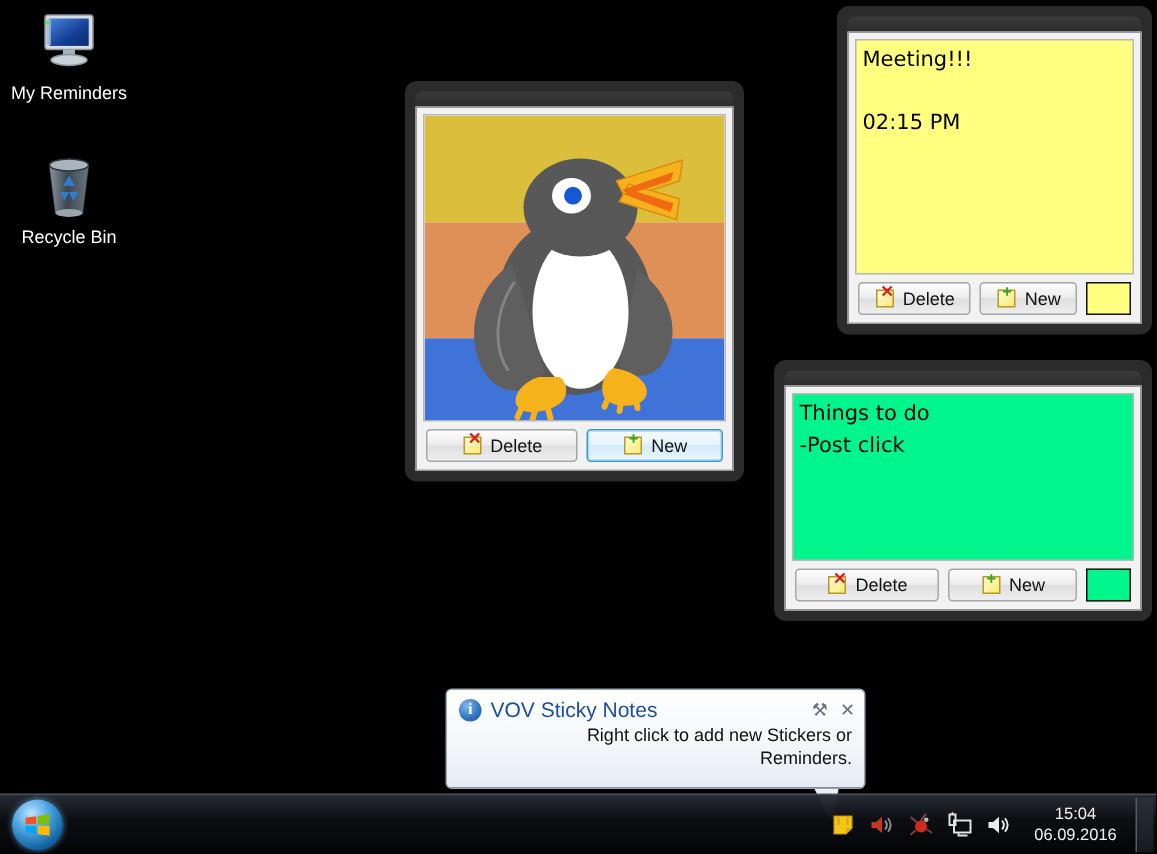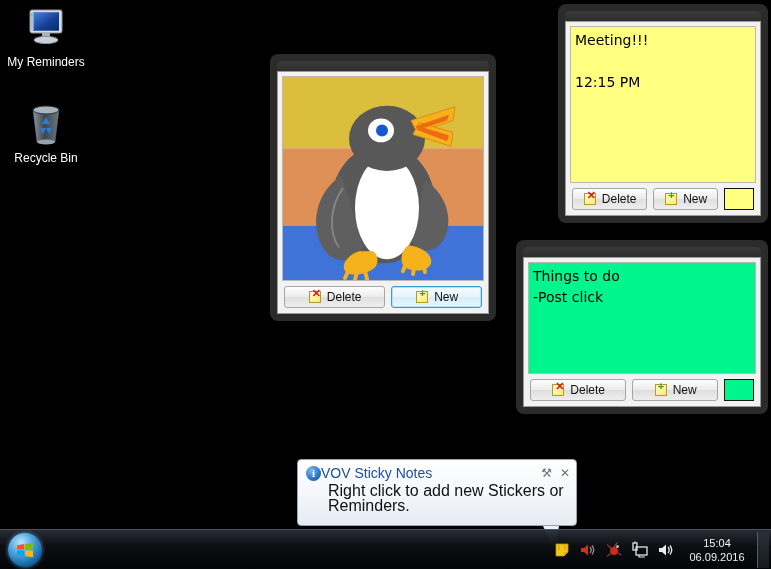--- a/index.html
+++ b/index.html
@@ -119,36 +119,36 @@
     border-radius: 4px;
     box-shadow: 0 2px 6px rgba(0,0,0,0.6);
   }
   #balloon .bal-head {
     display: flex; align-items: center;
     padding: 5px 6px 0 8px;
   }
   #balloon .bal-title {
     color: #1b4f9c;
     font-size: 14px;
-    margin-left: 0;
+    margin-left: 6px;
     flex: 1 1 auto;
     font-family: "Liberation Sans", sans-serif;
   }
   .info-icon {
     width: 15px; height: 15px; border-radius: 50%;
     background: radial-gradient(circle at 35% 30%, #7fb7ee 0%, #2a74c4 60%, #1d5699 100%);
     color: #fff; font-size: 11px; font-weight: bold;
     display: flex; align-items: center; justify-content: center;
     font-family: "Liberation Serif", serif;
     flex: 0 0 auto;
   }
   .bal-ctrl { color: #6b7280; font-size: 12px; margin-left: 8px; cursor: pointer; }
   #balloon .bal-lines {
     padding: 2px 8px 12px 30px;
-    font-size: 16px; color: #101010; line-height: 15px;
+    font-size: 12px; color: #101010; line-height: 15px; text-align: right;
   }
   #balloon-tail {
     position: absolute; left: 245px; top: 66px;
     width: 0; height: 0;
     border-left: 12px solid transparent;
     border-right: 4px solid transparent;
     border-top: 24px solid #eef1f6;
     filter: drop-shadow(1px 1px 1px rgba(0,0,0,0.35));
   }
 
@@ -290,21 +290,21 @@
     </div>
   </div>
 </div>
 
 <div class="note-window" id="yellow-note" style="left:558px; top:4px; width:210px;">
   <div class="frame-top"></div>
   <div class="note-inner" style="margin-top:-2px;">
     <div class="note-body" style="height:157px; background:#ffff80;">
       <div class="note-text">Meeting!!!
 
-12:15 PM</div>
+02:15 PM</div>
     </div>
     <div class="btn-row">
       <div class="nbtn">
         <span class="mini-note">
           <span class="sheet"></span>
             <span class="mark red">✕</span>
         </span>
         <span>Delete</span>
       </div>
       <div class="nbtn">

